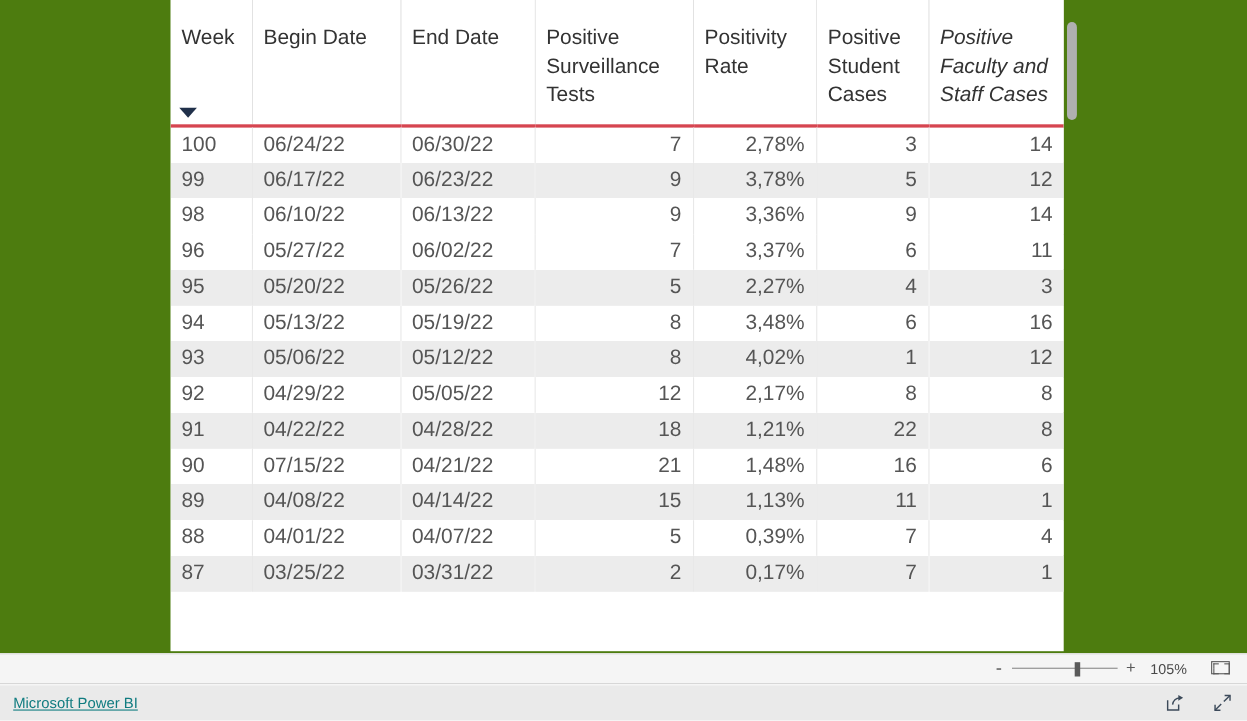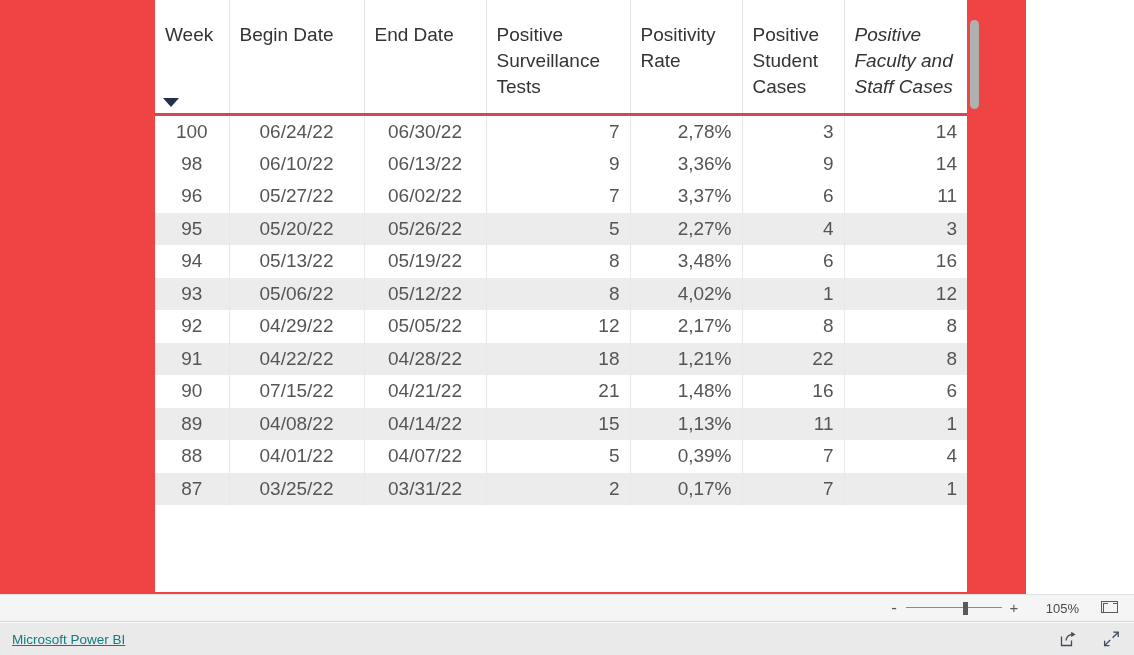--- a/index.html
+++ b/index.html
@@ -13,23 +13,23 @@
     overflow: hidden;
     font-family: "Liberation Sans", sans-serif;
     color: #333333;
     position: relative;
   }
 
   
   #report-canvas {
     position: absolute;
     left: 0; top: 0;
-    width: 1026px;
+    width: 1134px;
     height: 594px;
-    background: #ef4444;
+    background: #4d7c0f;
     overflow: hidden;
   }
 
   
   #table-visual {
     position: absolute;
     left: 155px;
     top: 0px;
     width: 812px;
     height: 592px;
@@ -90,21 +90,21 @@
     border-right: 1px solid #e8e8e8;
     white-space: nowrap;
     overflow: hidden;
   }
   tbody td:last-child { border-right: none; }
 
   tbody tr.odd  td { background: #ffffff; }
   tbody tr.even td { background: #ececec; }
 
   td.num { text-align: right; }
-  td.txt { text-align: center; }
+  td.txt { text-align: left; }
 
   
   #table-scrollbar {
     position: absolute;
     left: 968px;
     top: 6px;
     width: 14px;
     height: 580px;
     background: transparent;
   }
@@ -162,21 +162,21 @@
   }
   .zoom-slider .handle {
     position: absolute;
     left: 57px; top: 1px;
     width: 5px; height: 13px;
     background: #5a5a5a;
   }
   .zoom-level {
     font-size: 13px;
     color: #4a4a4a;
-    margin-left: 22px;
+    margin-left: 8px;
     margin-right: 22px;
     min-width: 34px;
     text-align: right;
   }
   .fit-icon {
     width: 19px; height: 14px;
     position: relative;
     display: inline-block;
   }
   .fit-icon .bx {
@@ -268,20 +268,29 @@
       </thead>
       <tbody id="table-body">
           <tr class="odd">
             <td class="txt">100</td>
             <td class="txt">06/24/22</td>
             <td class="txt">06/30/22</td>
             <td class="num">7</td>
             <td class="num">2,78%</td>
             <td class="num">3</td>
             <td class="num">14</td>
+          </tr>
+          <tr class="even">
+            <td class="txt">99</td>
+            <td class="txt">06/17/22</td>
+            <td class="txt">06/23/22</td>
+            <td class="num">9</td>
+            <td class="num">3,78%</td>
+            <td class="num">5</td>
+            <td class="num">12</td>
           </tr>
           <tr class="odd">
             <td class="txt">98</td>
             <td class="txt">06/10/22</td>
             <td class="txt">06/13/22</td>
             <td class="num">9</td>
             <td class="num">3,36%</td>
             <td class="num">9</td>
             <td class="num">14</td>
           </tr>

